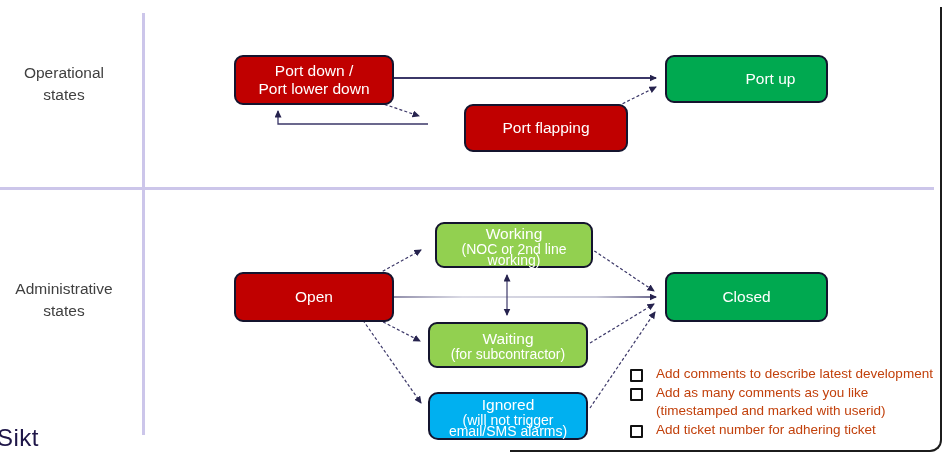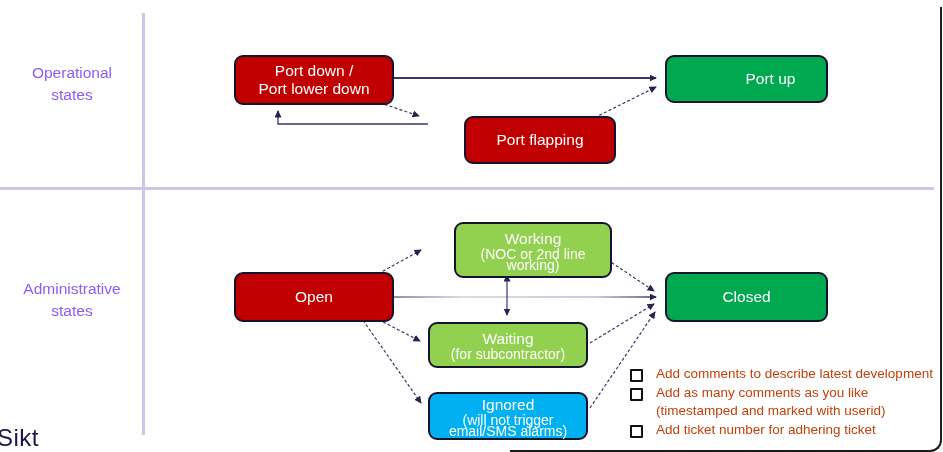--- a/index.html
+++ b/index.html
@@ -11,42 +11,42 @@
   .divider-v{position:absolute;left:142px;top:13px;width:3px;height:422px;background:#ccc6ea;}
   .divider-h{position:absolute;left:0;top:187px;width:934px;height:3px;background:#ccc6ea;}
   
   .frame-edge{
     position:absolute;left:510px;top:7px;width:430px;height:443px;
     border-right:2px solid #1c1c1c;border-bottom:2px solid #1c1c1c;
     border-bottom-right-radius:12px;pointer-events:none;
   }
   
   .quad-label{
-    position:absolute;width:128px;text-align:center;color:#8b5cf6;
-    font-size:15.5px;line-height:22px;padding-left:8px;
+    position:absolute;width:128px;text-align:center;color:#404040;
+    font-size:15.5px;line-height:22px;
   }
   #label-operational{left:0;top:62px;}
   #label-administrative{left:0;top:278px;}
   
   .node{
     position:absolute;border:2px solid #14142e;border-radius:9px;
     color:#ffffff;display:flex;flex-direction:column;align-items:center;justify-content:center;
     text-align:center;box-sizing:border-box;
   }
   .node .title{font-size:15.5px;line-height:18px;}
   .node .subtitle{font-size:14px;line-height:11px;margin-top:1px;}
   .red{background:#c00000;margin-left:36px;}
   .green{background:#00a950;}
   .lightgreen{background:#92d050;}
-  .blue{background:#00b0f0;}
+  .blue{background:#00b0f0;border-radius:10px;}
   #node-port-down{left:198px;top:55px;width:160px;height:50px;}
-  #node-port-flapping{left:428px;top:116px;width:152px;height:48px;}
+  #node-port-flapping{left:428px;top:104px;width:164px;height:48px;}
   #node-port-up{left:665px;top:55px;width:163px;height:48px;padding-left:48px;}
   #node-open{left:198px;top:272px;width:160px;height:50px;}
-  #node-working{left:454px;top:222px;width:158px;height:56px;}
+  #node-working{left:435px;top:222px;width:158px;height:46px;}
   #node-waiting{left:428px;top:322px;width:160px;height:46px;}
   #node-ignored{left:428px;top:392px;width:160px;height:48px;}
   #node-closed{left:665px;top:272px;width:163px;height:50px;}
   
   #edges{position:absolute;left:0;top:0;pointer-events:none;}
   
   #notes{position:absolute;left:628px;top:365px;width:312px;font-size:13.5px;color:#c2410c;}
   .note-row{display:flex;align-items:flex-start;line-height:18.5px;}
   .note-bullet{
     flex:0 0 auto;width:9px;height:9px;border:2px solid #111;border-radius:1px;

